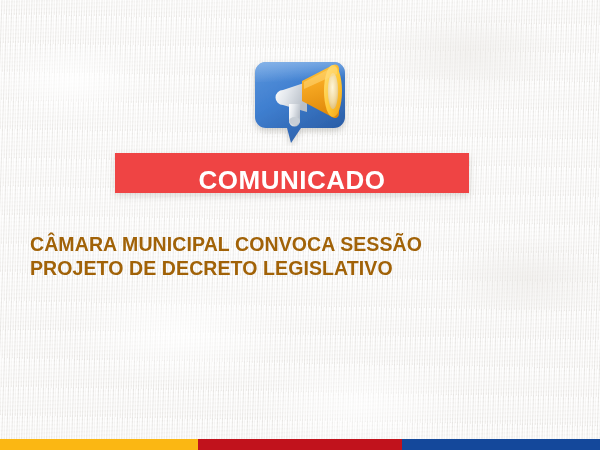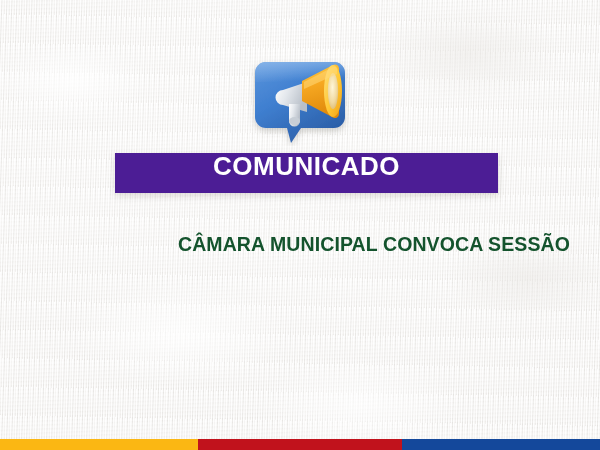--- a/index.html
+++ b/index.html
@@ -67,46 +67,46 @@
   }
   .emblem svg {
     display: block;
   }
 
   
   .banner {
     position: absolute;
     left: 115px;
     top: 153px;
-    width: 383px;
+    width: 354px;
     height: 40px;
-    background: #4c1d95;
+    background: #ef4444;
     display: flex;
-    align-items: flex-start;
+    align-items: flex-end;
     justify-content: center;
     box-shadow: 0 3px 7px rgba(120,110,95,0.22);
   }
   .banner-label {
     color: #ffffff;
     font-size: 26px;
     font-weight: bold;
     letter-spacing: 0.5px;
     line-height: 1;
     font-family: "Liberation Sans", sans-serif;
     white-space: nowrap;
   }
 
   
   .headline {
     position: absolute;
     left: 30px;
     right: 30px;
     top: 232px;
-    text-align: right;
-    color: #14532d;
+    text-align: left;
+    color: #a16207;
     font-size: 19.5px;
     font-weight: bold;
     line-height: 24px;
     letter-spacing: 0.1px;
     font-family: "Liberation Sans", sans-serif;
   }
   .headline-line {
     display: block;
     white-space: nowrap;
   }
@@ -189,20 +189,21 @@
       </g>
     </svg>
   </div>
 
   <div class="banner">
     <span class="banner-label">COMUNICADO</span>
   </div>
 
   <div class="headline">
     <span class="headline-line">CÂMARA MUNICIPAL CONVOCA SESSÃO</span>
+    <span class="headline-line">PROJETO DE DECRETO LEGISLATIVO</span>
   </div>
 
   <div class="colorbar">
     <div class="colorbar-seg seg-yellow"></div>
     <div class="colorbar-seg seg-red"></div>
     <div class="colorbar-seg seg-blue"></div>
   </div>
 
 </div>
 

